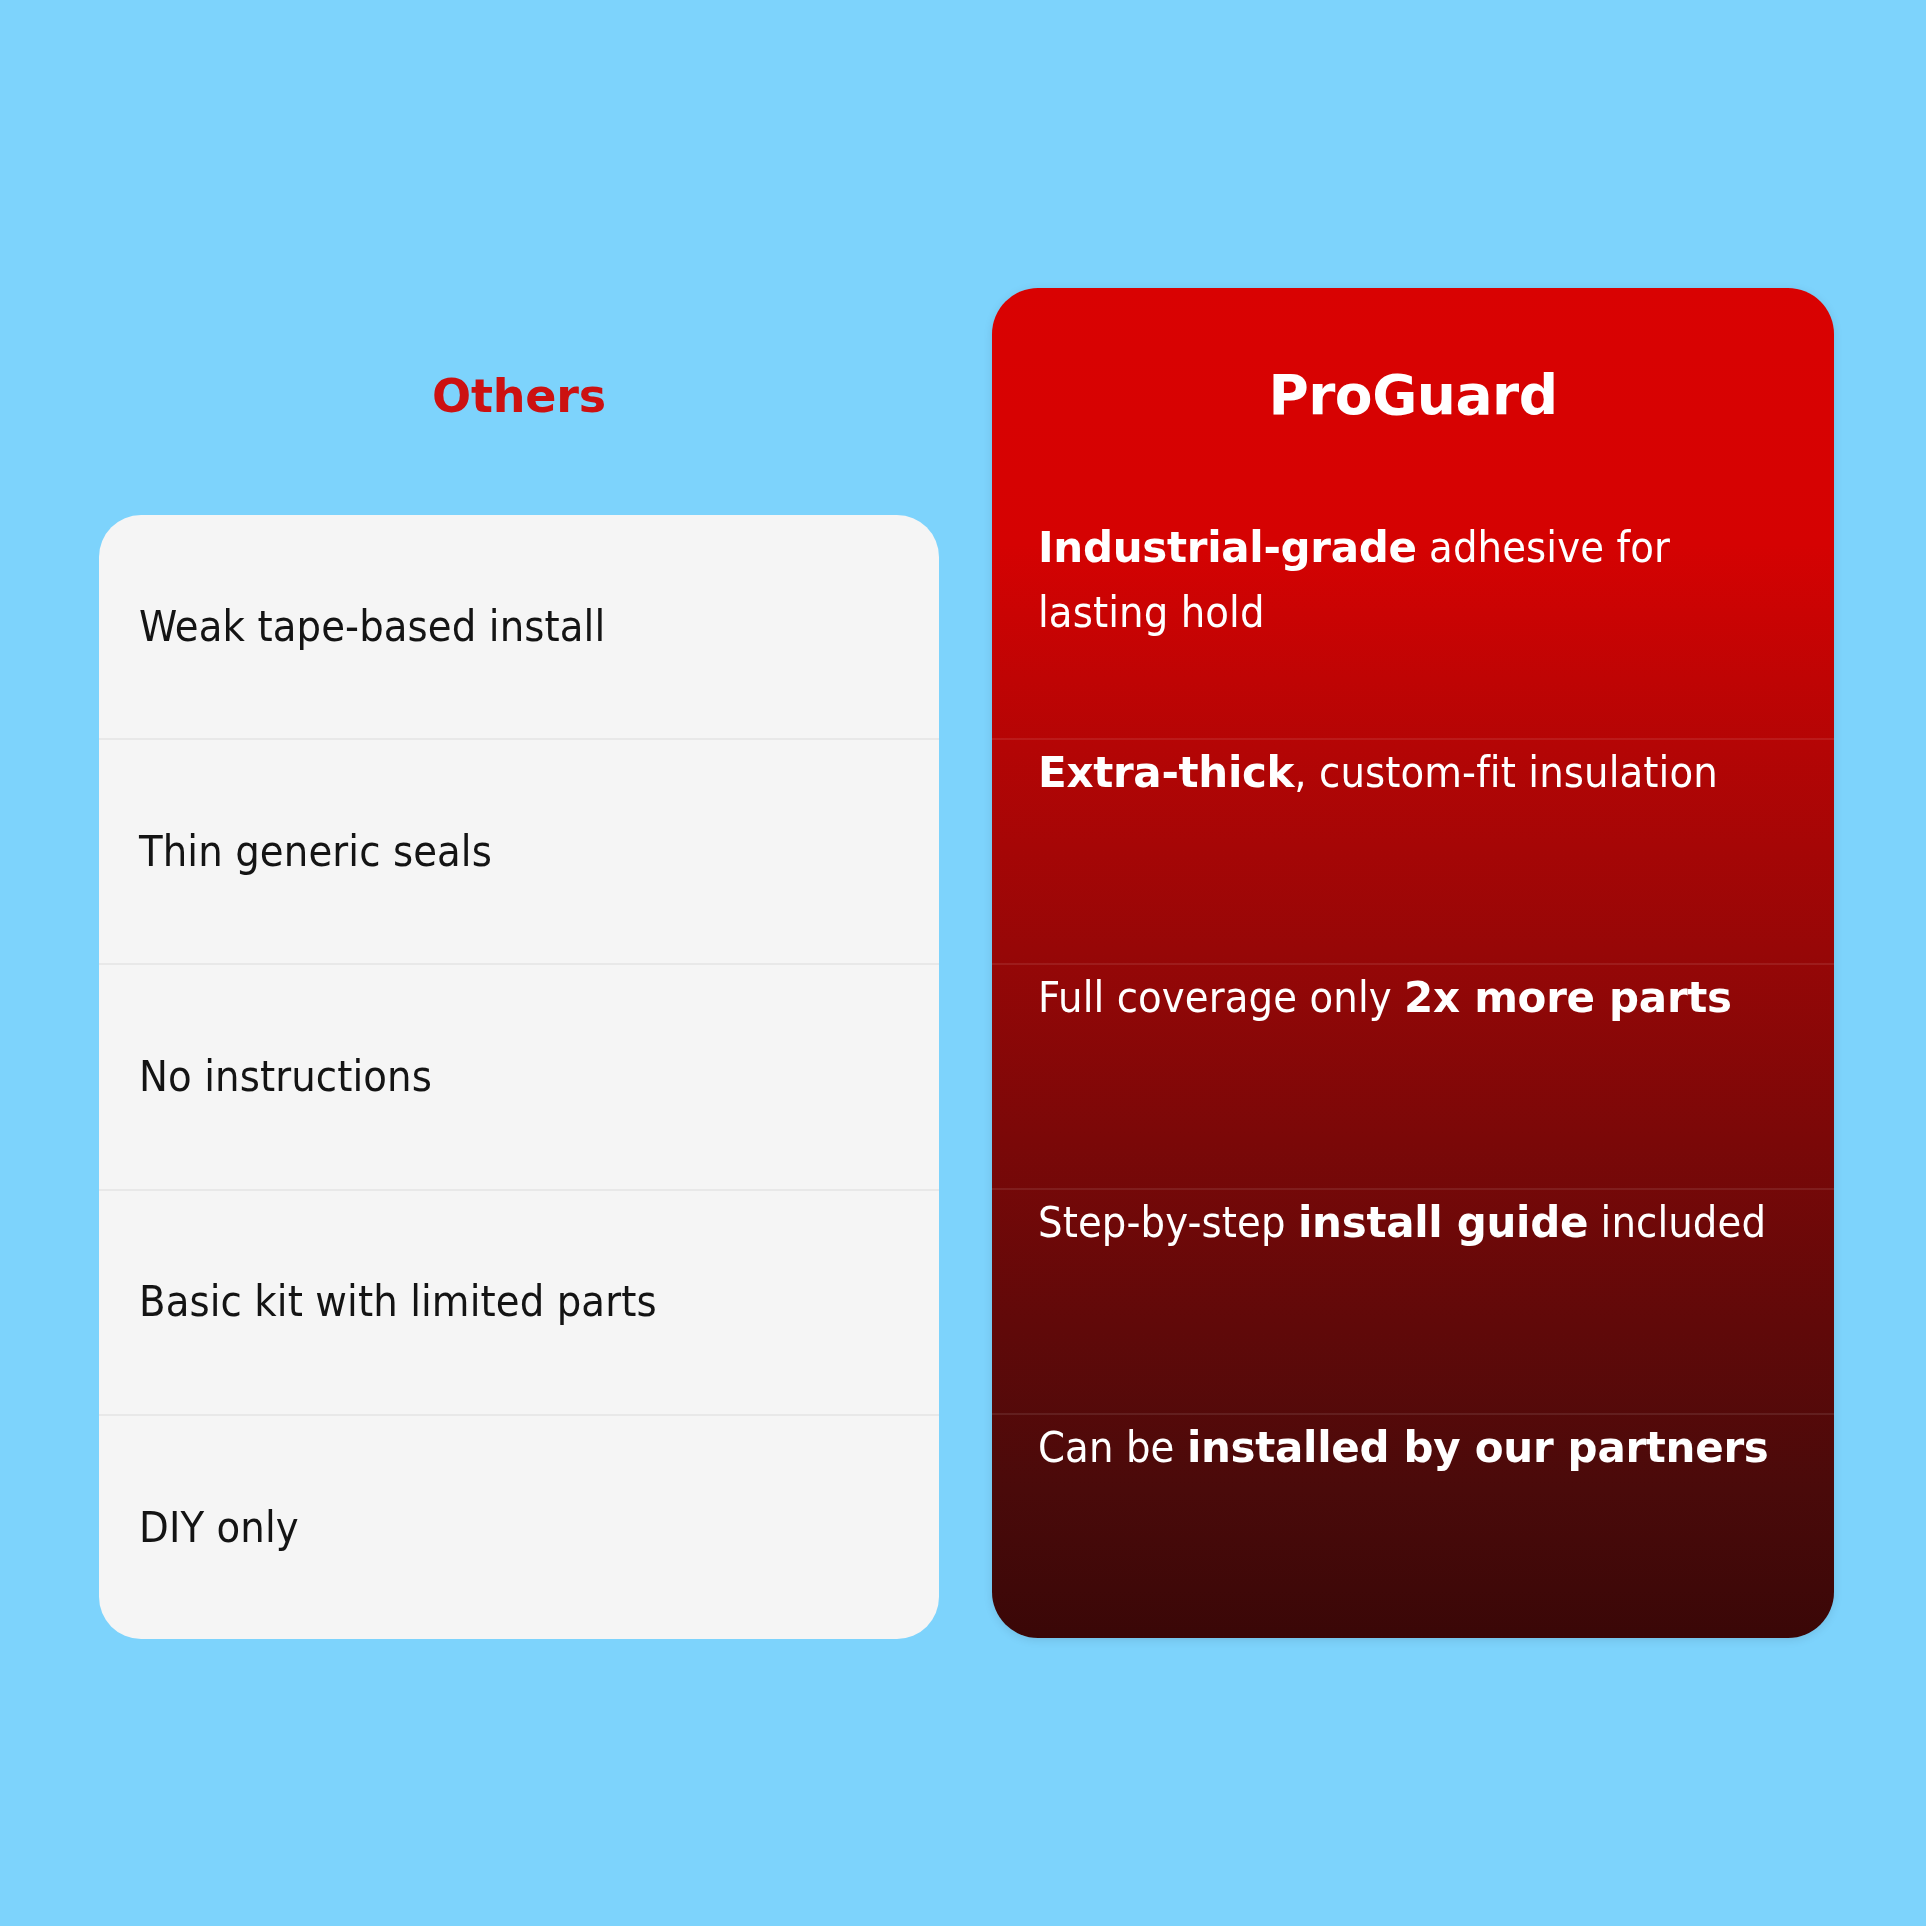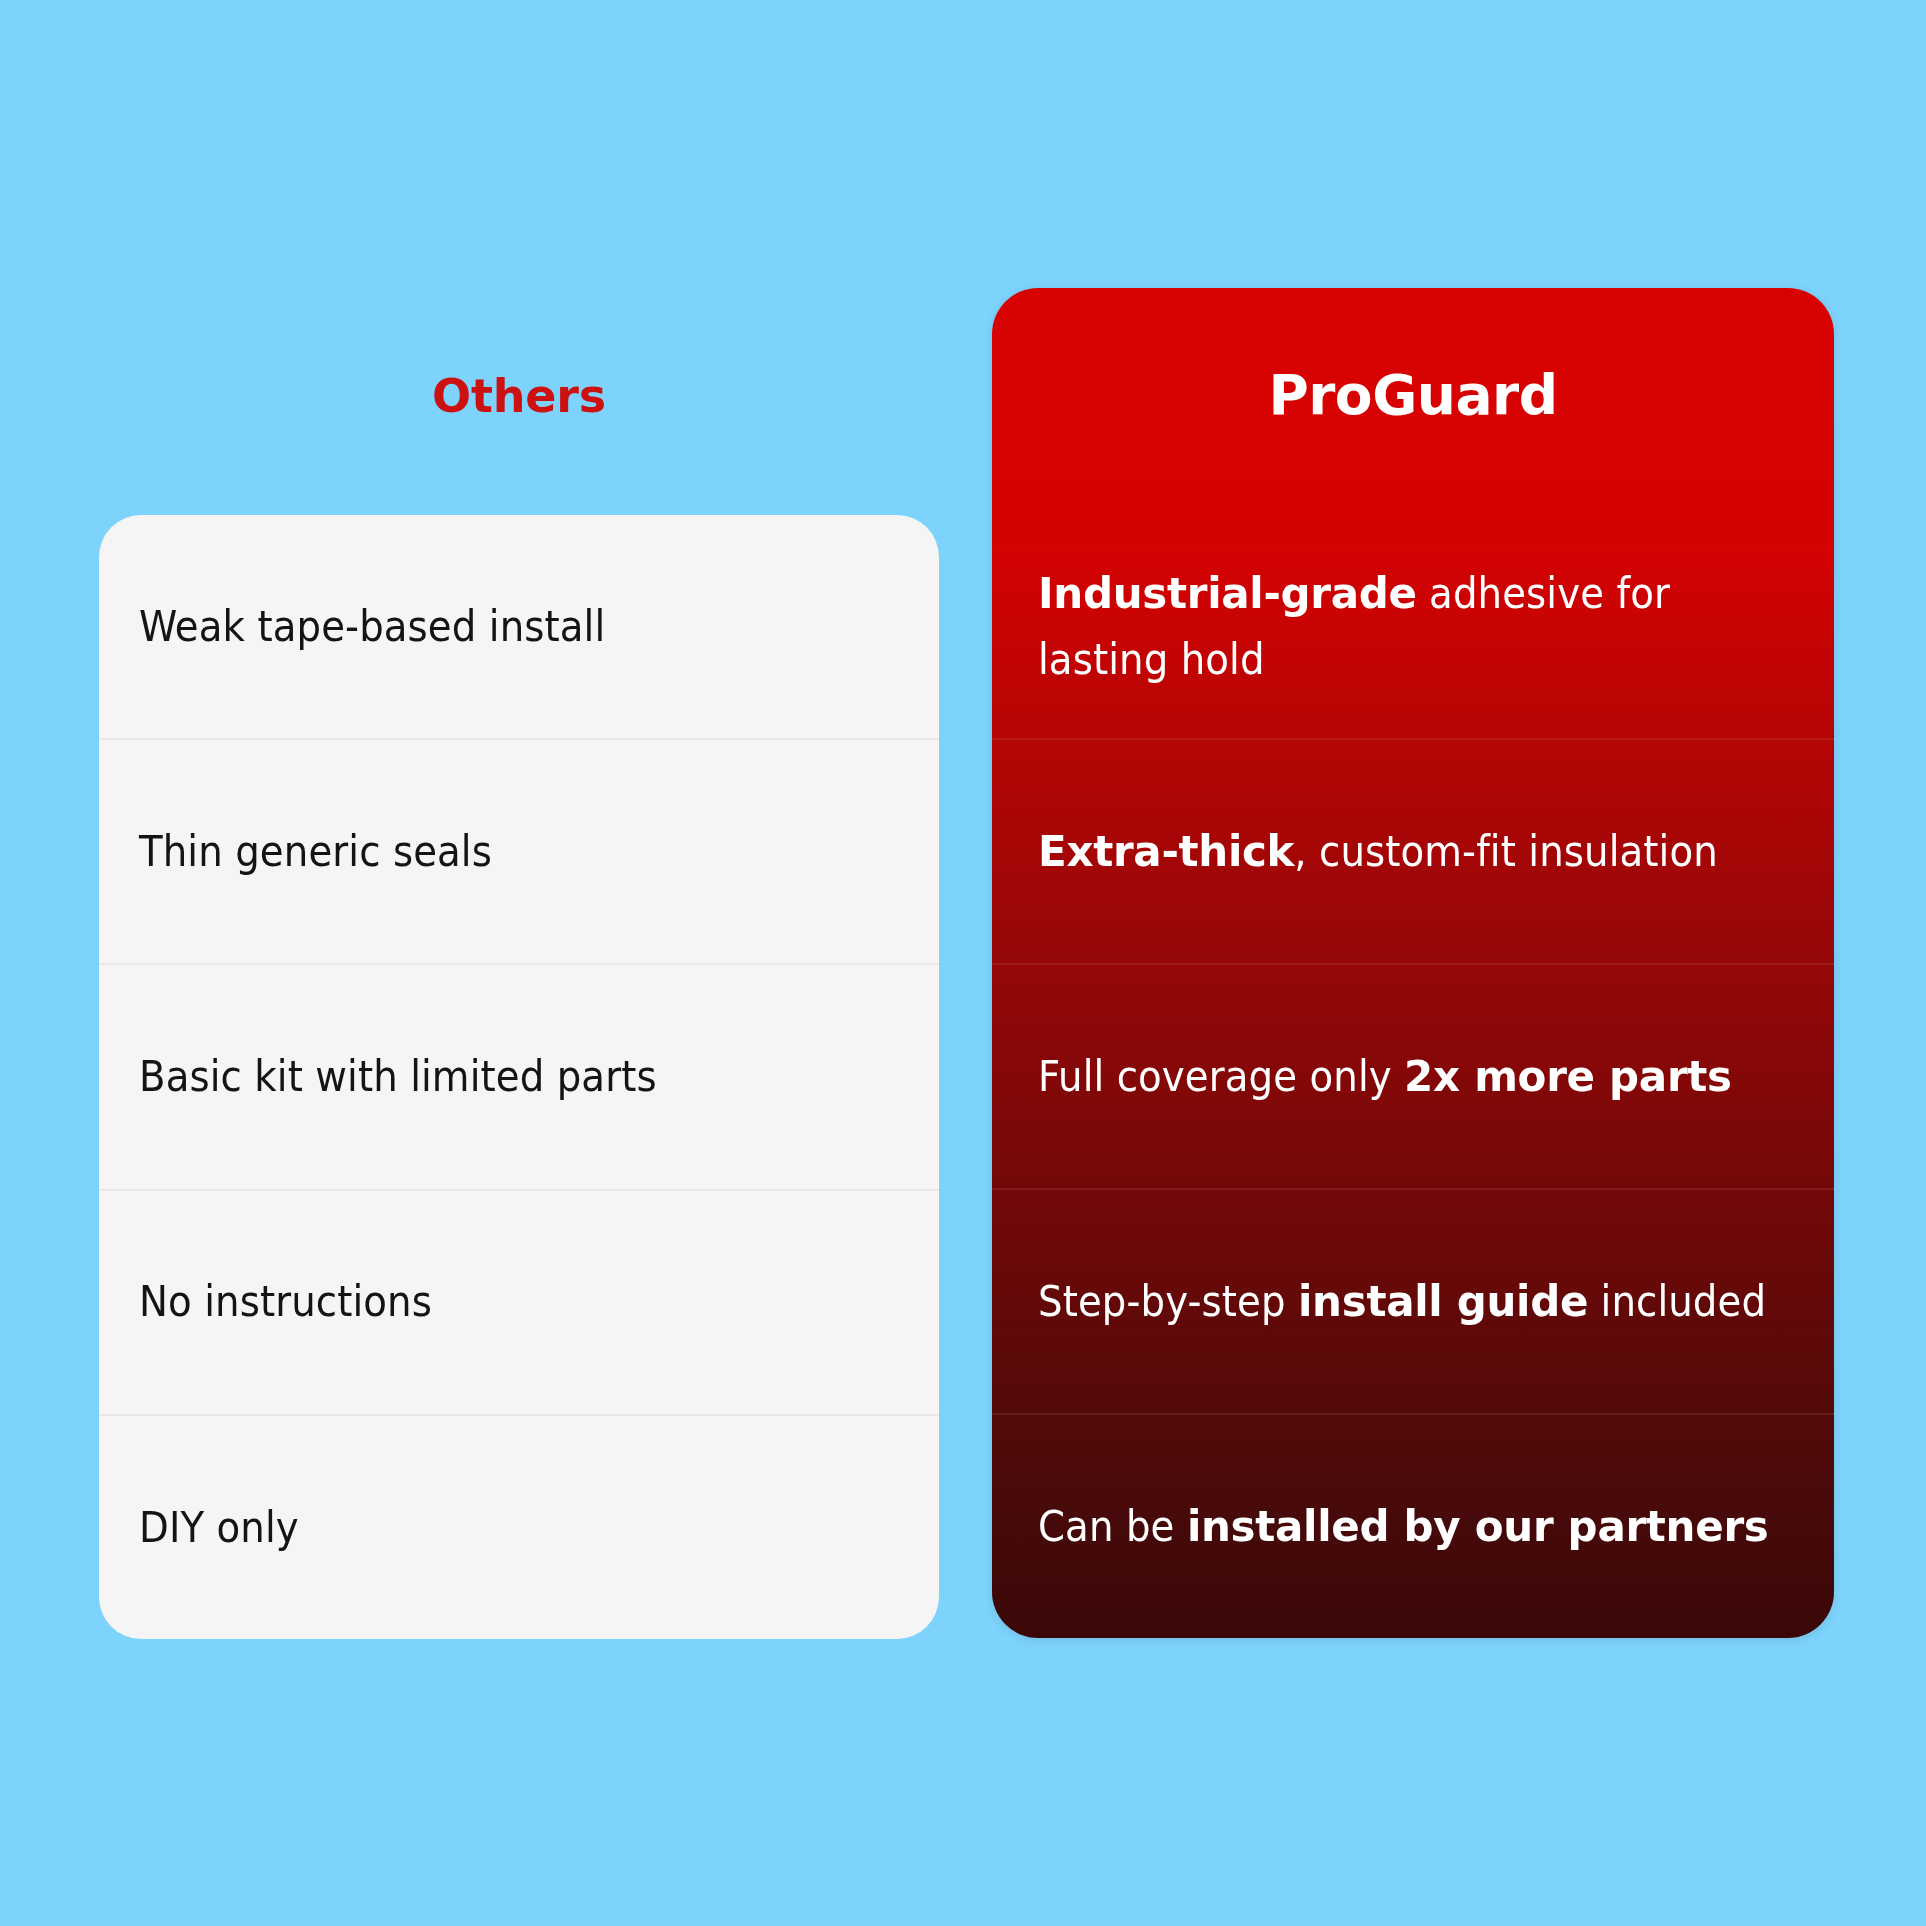--- a/index.html
+++ b/index.html
@@ -120,21 +120,20 @@
 
   .pro-rows {
     flex: 1 1 auto;
     display: flex;
     flex-direction: column;
   }
 
   .pro-row {
     flex: 1 1 0;
     display: flex;
-    align-items: center;
     padding: 0 46px;
     box-sizing: border-box;
     border-bottom: 2px solid rgba(255,255,255,0.085);
   }
   .pro-row:last-child { border-bottom: none; }
 
   .pro-row-text {
     font-size: 43px;
     line-height: 1.52;
     color: #ffffff;
@@ -161,25 +160,25 @@
 
       <div class="others-row">
         <span class="others-row-text">Weak tape-based install</span>
       </div>
 
       <div class="others-row">
         <span class="others-row-text">Thin generic seals</span>
       </div>
 
       <div class="others-row">
+        <span class="others-row-text">No instructions</span>
+      </div>
+
+      <div class="others-row">
         <span class="others-row-text">Basic kit with limited parts</span>
-      </div>
-
-      <div class="others-row">
-        <span class="others-row-text">No instructions</span>
       </div>
 
       <div class="others-row">
         <span class="others-row-text">DIY only</span>
       </div>
 
     </div>
   </div>
 
   <div class="pro-card">

